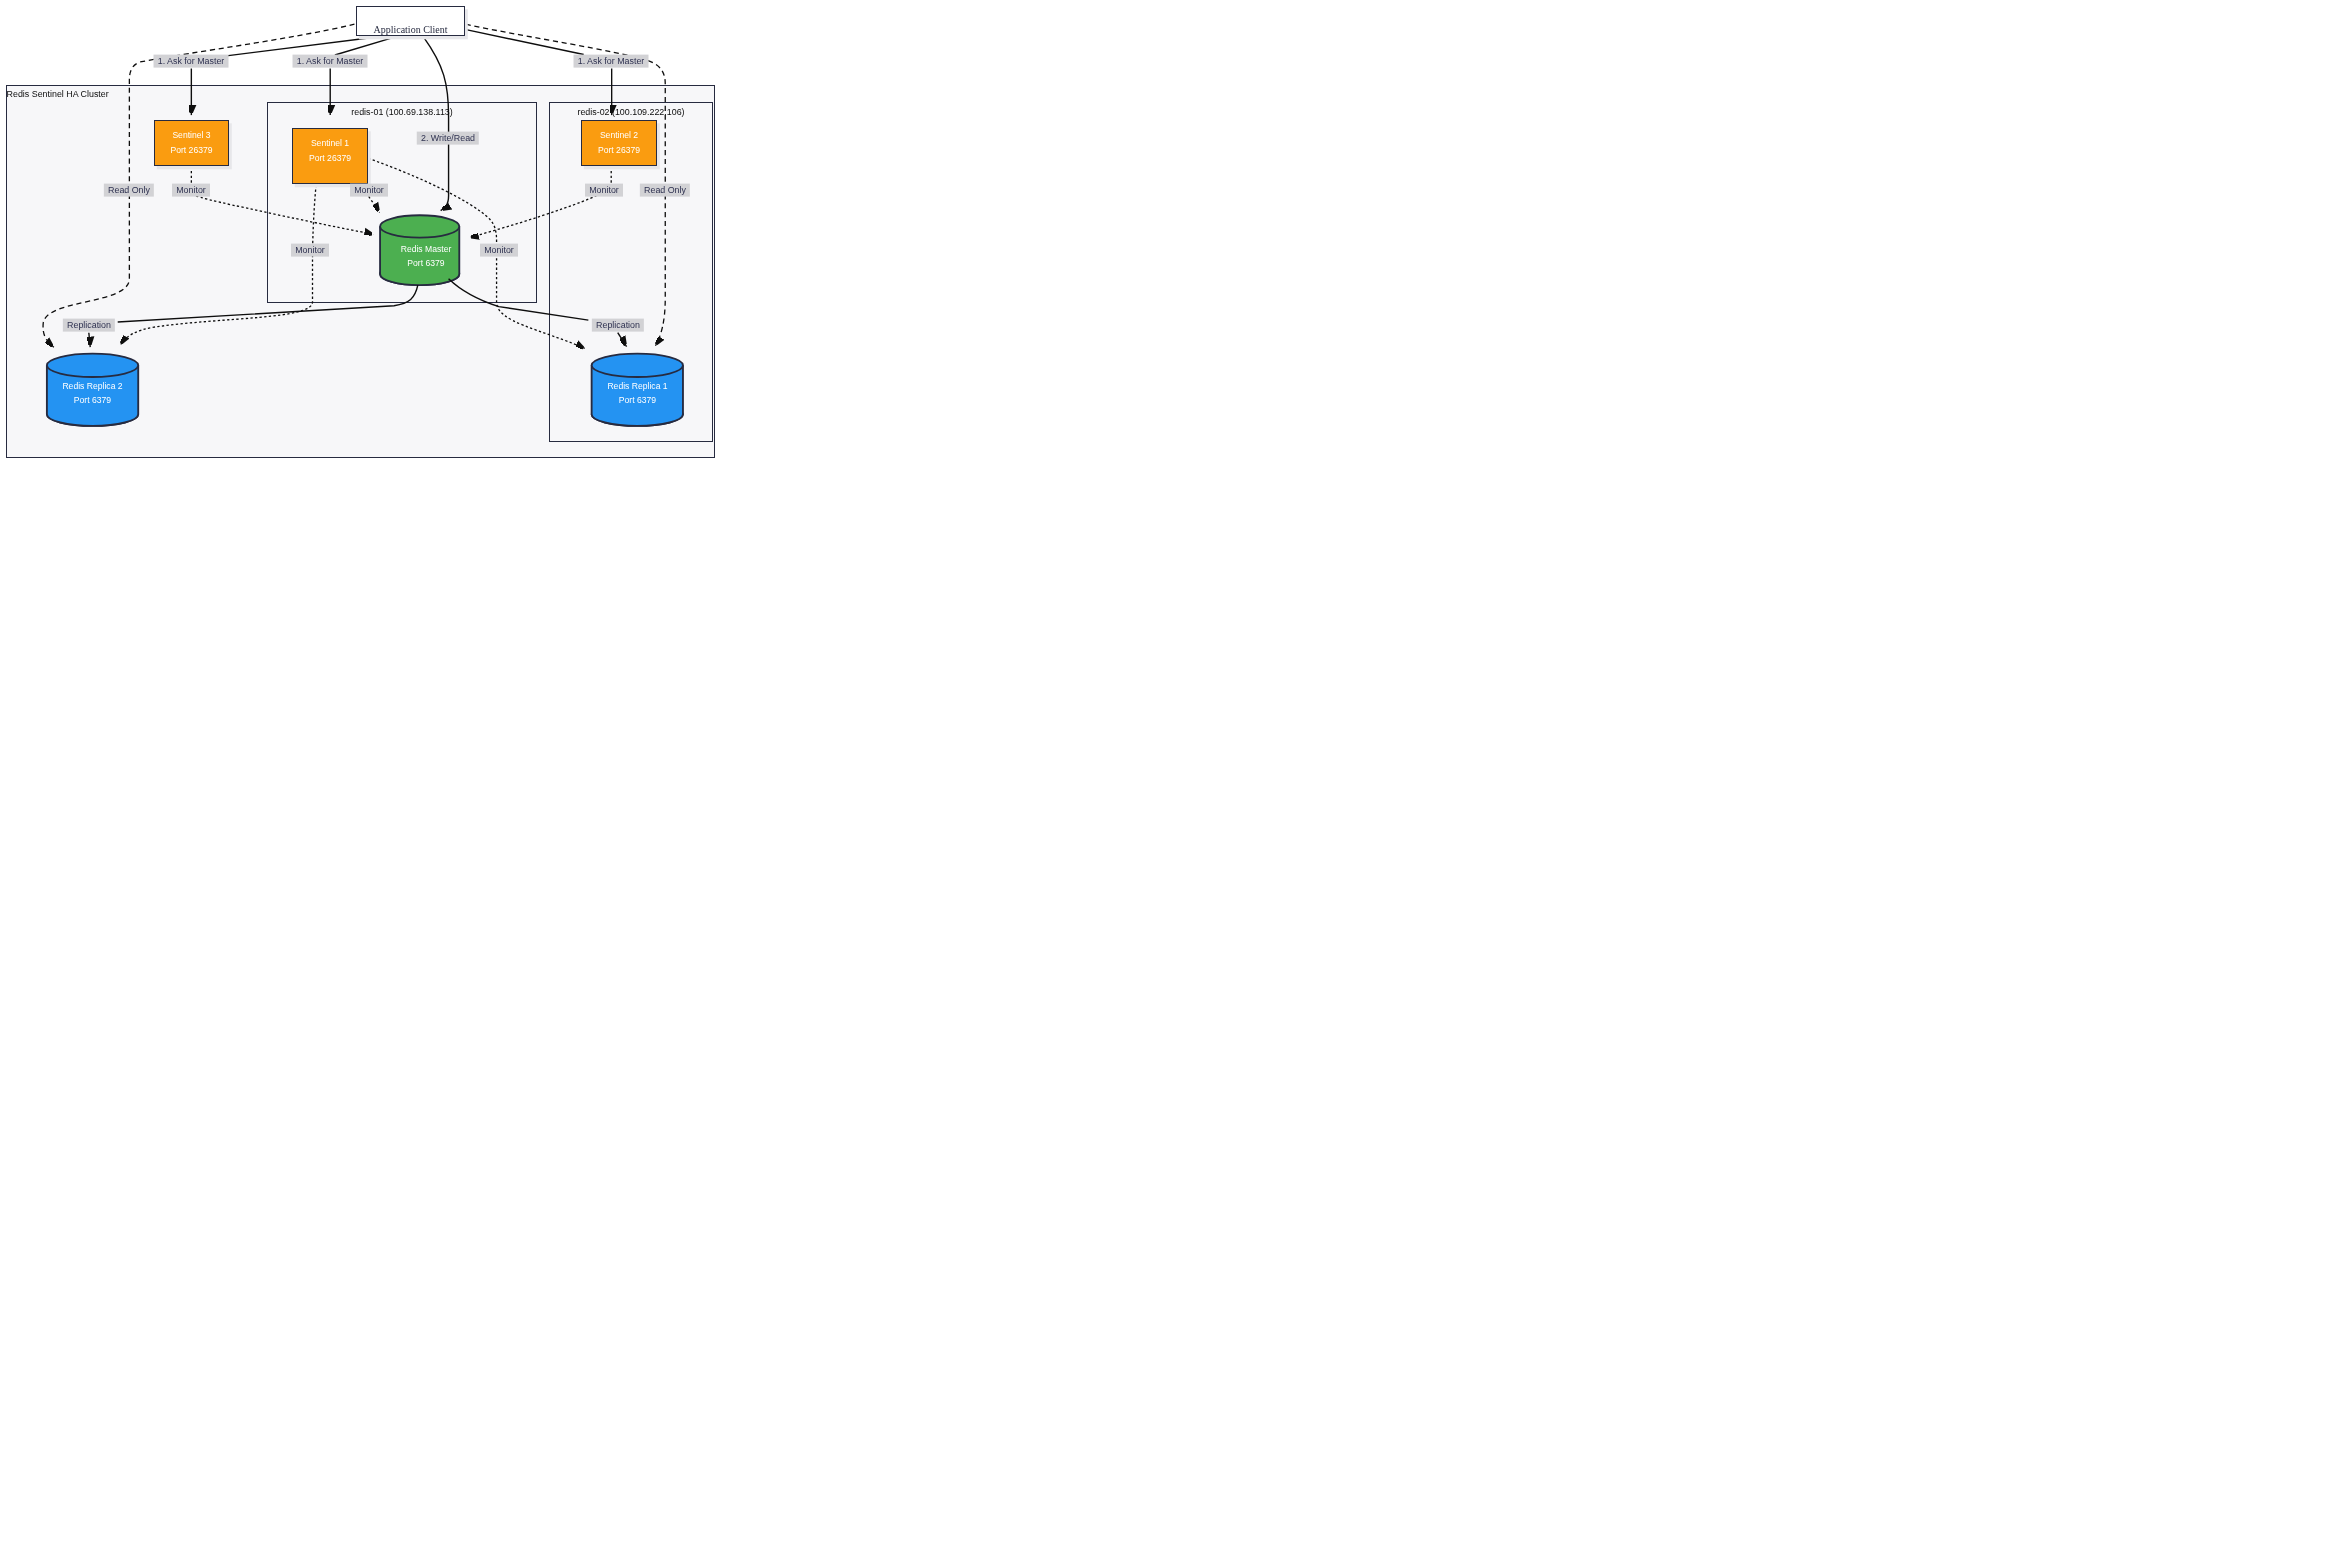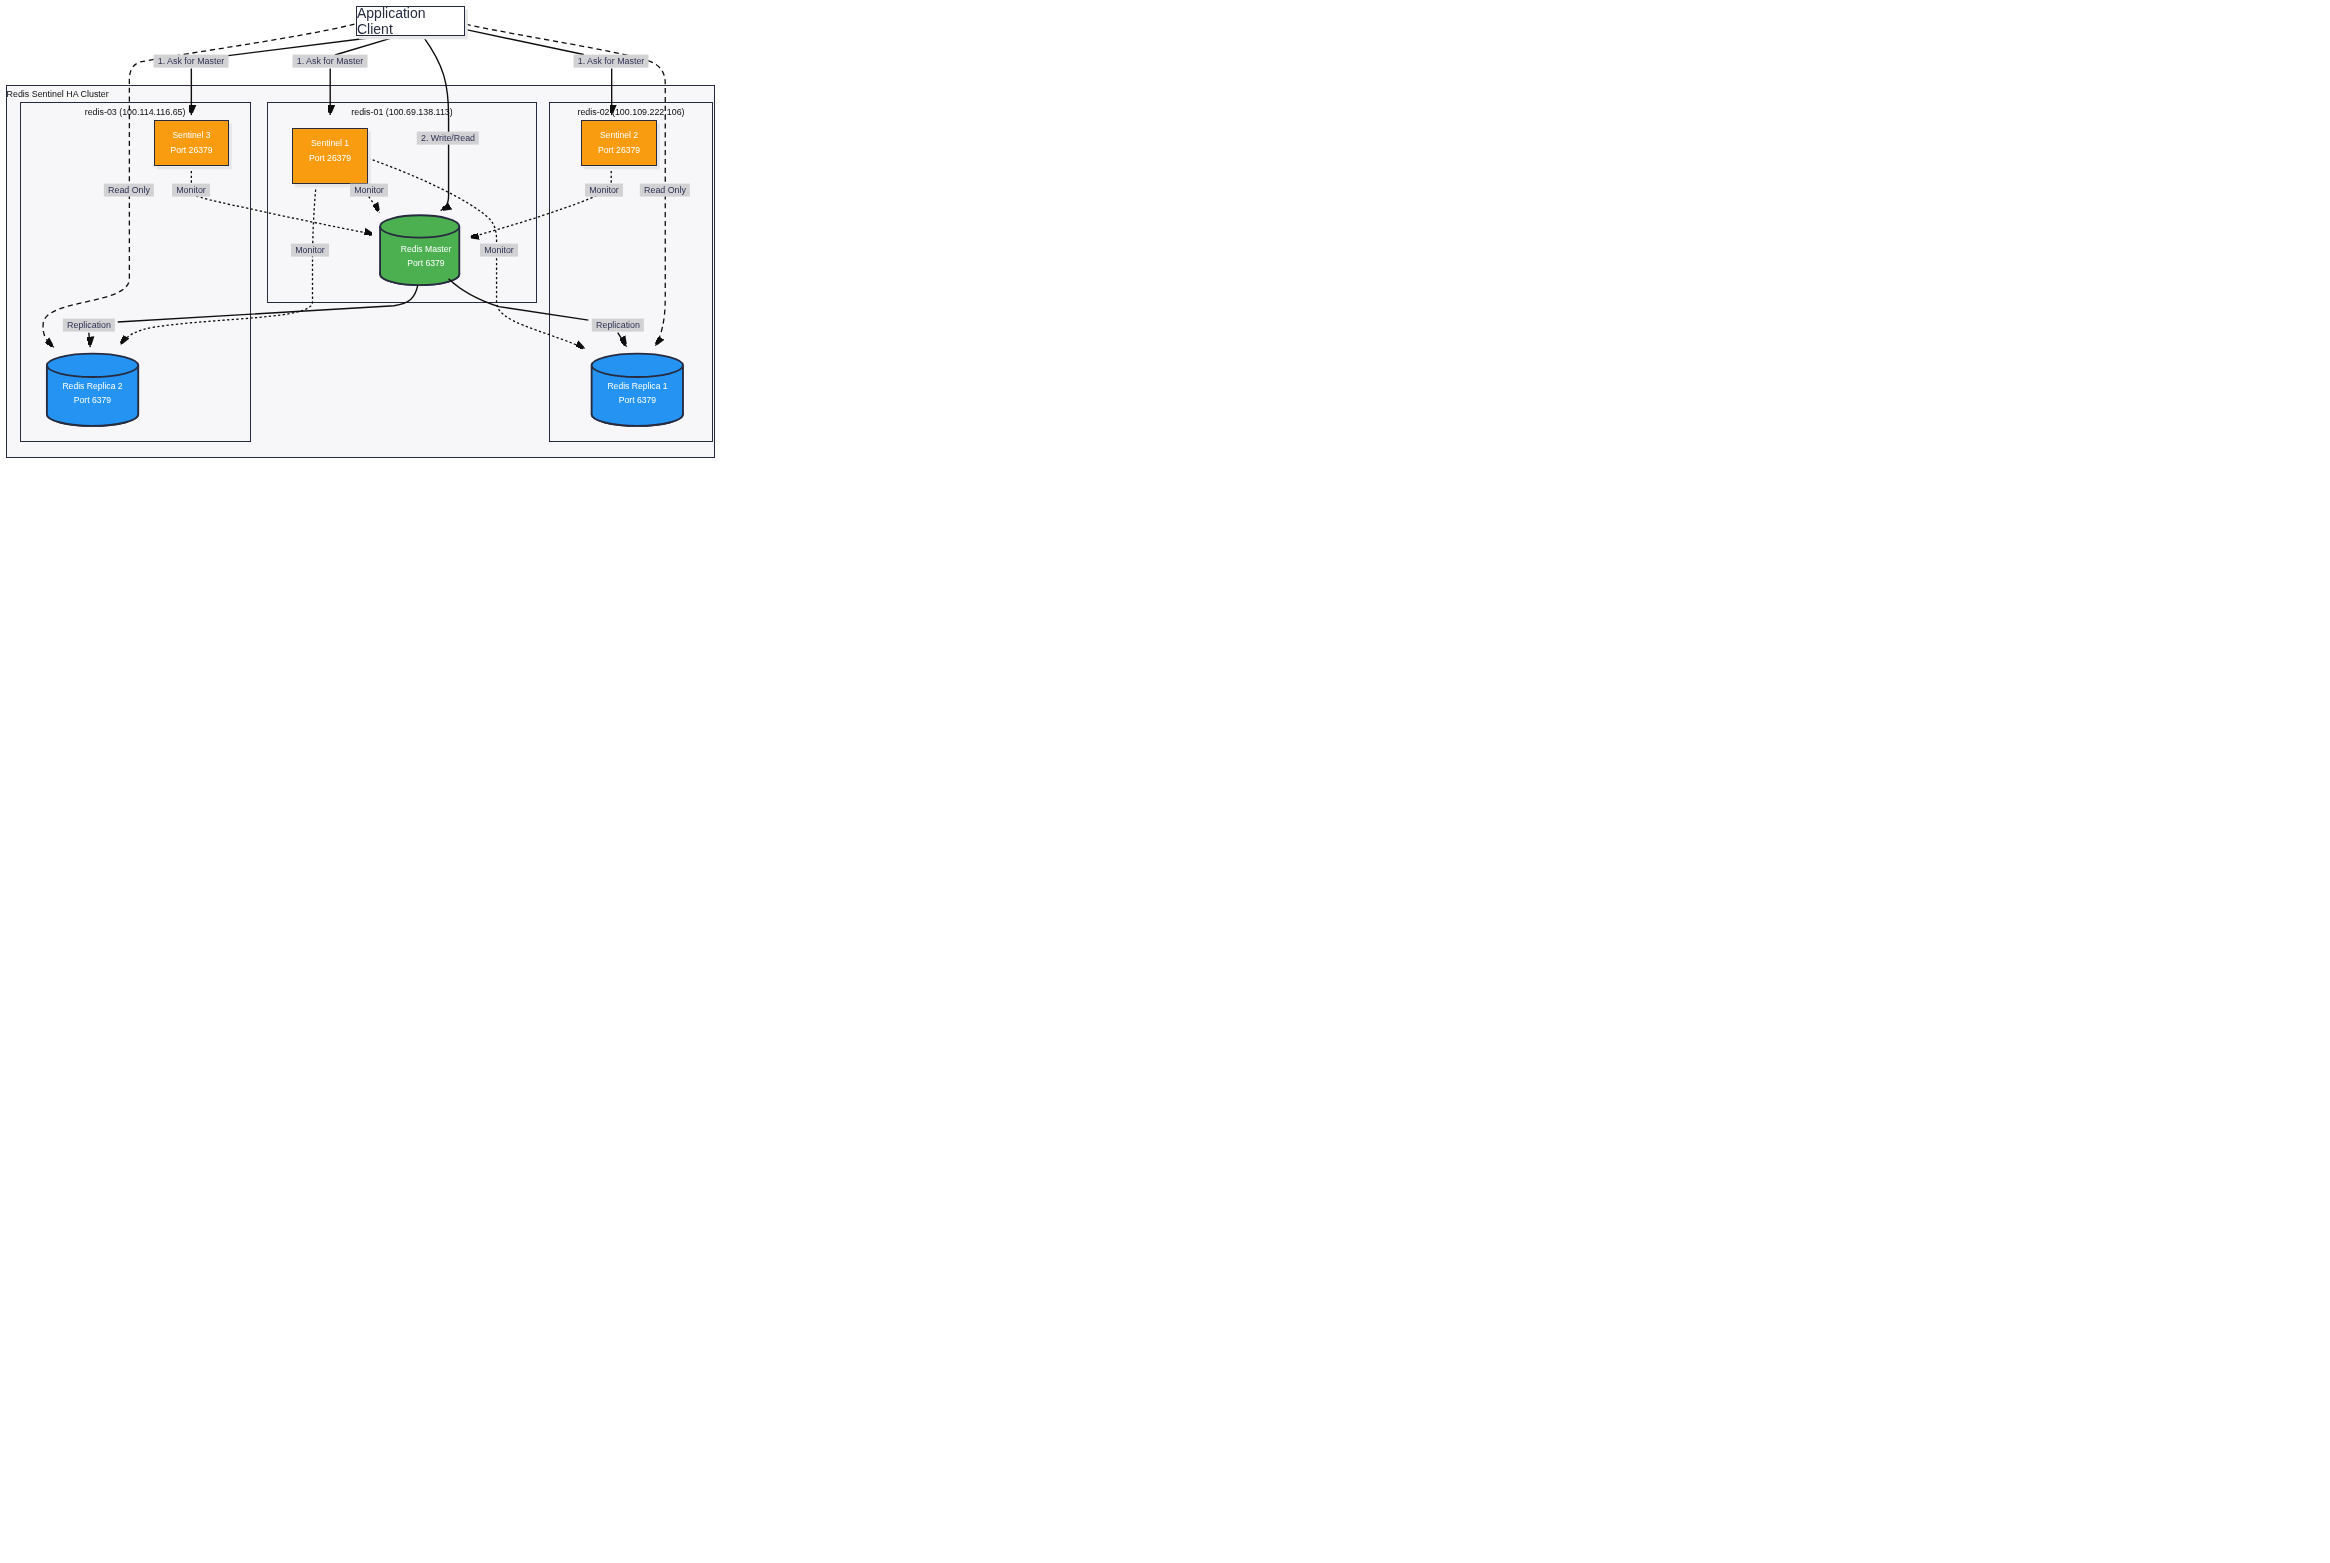--- a/index.html
+++ b/index.html
@@ -13,45 +13,42 @@
   .layer-svg{position:absolute;left:0;top:0;z-index:2;}
   .box{position:absolute;box-sizing:border-box;}
   .groupbox{border:1.4px solid var(--c-border);background:var(--c-boxbg);z-index:1;}
   .hostbox{border:1.2px solid var(--c-border);background:var(--c-boxbg);z-index:1;}
   .grouptitle{position:absolute;width:100%;text-align:left;top:2.8px;font-size:8.9px;color:#0c0c0c;z-index:3;}
   .hosttitle{position:absolute;width:100%;text-align:center;top:3.7px;font-size:8.9px;color:#0c0c0c;z-index:3;}
   .nodebox{position:absolute;box-sizing:border-box;z-index:3;text-align:center;color:#ffffff;
            border:1.9px solid var(--c-border);background:var(--c-sentinel);
            font-size:8.6px;line-height:15px;padding-top:7px;box-shadow:2.8px 3.3px 0 var(--c-shadow);}
   .appbox{position:absolute;box-sizing:border-box;z-index:3;border:1.6px solid var(--c-border);
-          background:#ffffff;color:#272b40;font-size:14px;display:flex;align-items:center;
-          justify-content:center;box-shadow:2.8px 3.3px 0 var(--c-shadow);}
+          background:#ffffff;color:#272b40;font-size:10px;display:flex;align-items:flex-end;
+          justify-content:center;box-shadow:2.8px 3.3px 0 var(--c-shadow);font-family:Liberation Serif, serif;}
   .elabel{position:absolute;z-index:4;transform:translate(-50%,-50%);background:var(--c-labelbg);
           color:var(--c-labeltext);font-size:8.9px;padding:1.4px 4.2px;white-space:nowrap;}
   .cyltext{position:absolute;z-index:3;text-align:center;color:#ffffff;font-size:8.6px;line-height:14.4px;}
   .edge{fill:none;stroke:var(--c-edge);}
   .solid{stroke-width:3;}
   .dot-monitor{stroke-width:2.8;stroke-dasharray:5 5;}
   .dot-read{stroke-width:2.8;stroke-dasharray:11 8;}
   .cyl{stroke:var(--c-border);stroke-width:4;}
   .cyl-master{fill:var(--c-master);}
   .cyl-replica{fill:var(--c-replica);}
 </style>
 </head>
 <body>
 
 <div class="canvas">
 
   <div class="box groupbox" style="left:5.6px;top:85px;width:709px;height:373px;">
     <div class="grouptitle">Redis Sentinel HA Cluster</div>
   </div>
 
-  <div class="box hostbox" style="left:19.6px;top:102px;width:231px;height:340px;">
-    <div class="hosttitle">redis-03 (100.114.116.65)</div>
-  </div>
 
   <div class="box hostbox" style="left:267px;top:102px;width:270px;height:201px;">
     <div class="hosttitle">redis-01 (100.69.138.113)</div>
   </div>
 
   <div class="box hostbox" style="left:549px;top:102px;width:164px;height:340px;">
     <div class="hosttitle">redis-02 (100.109.222.106)</div>
   </div>
 
   <svg class="layer-svg" width="721" height="459" viewBox="0 0 1546 985">

